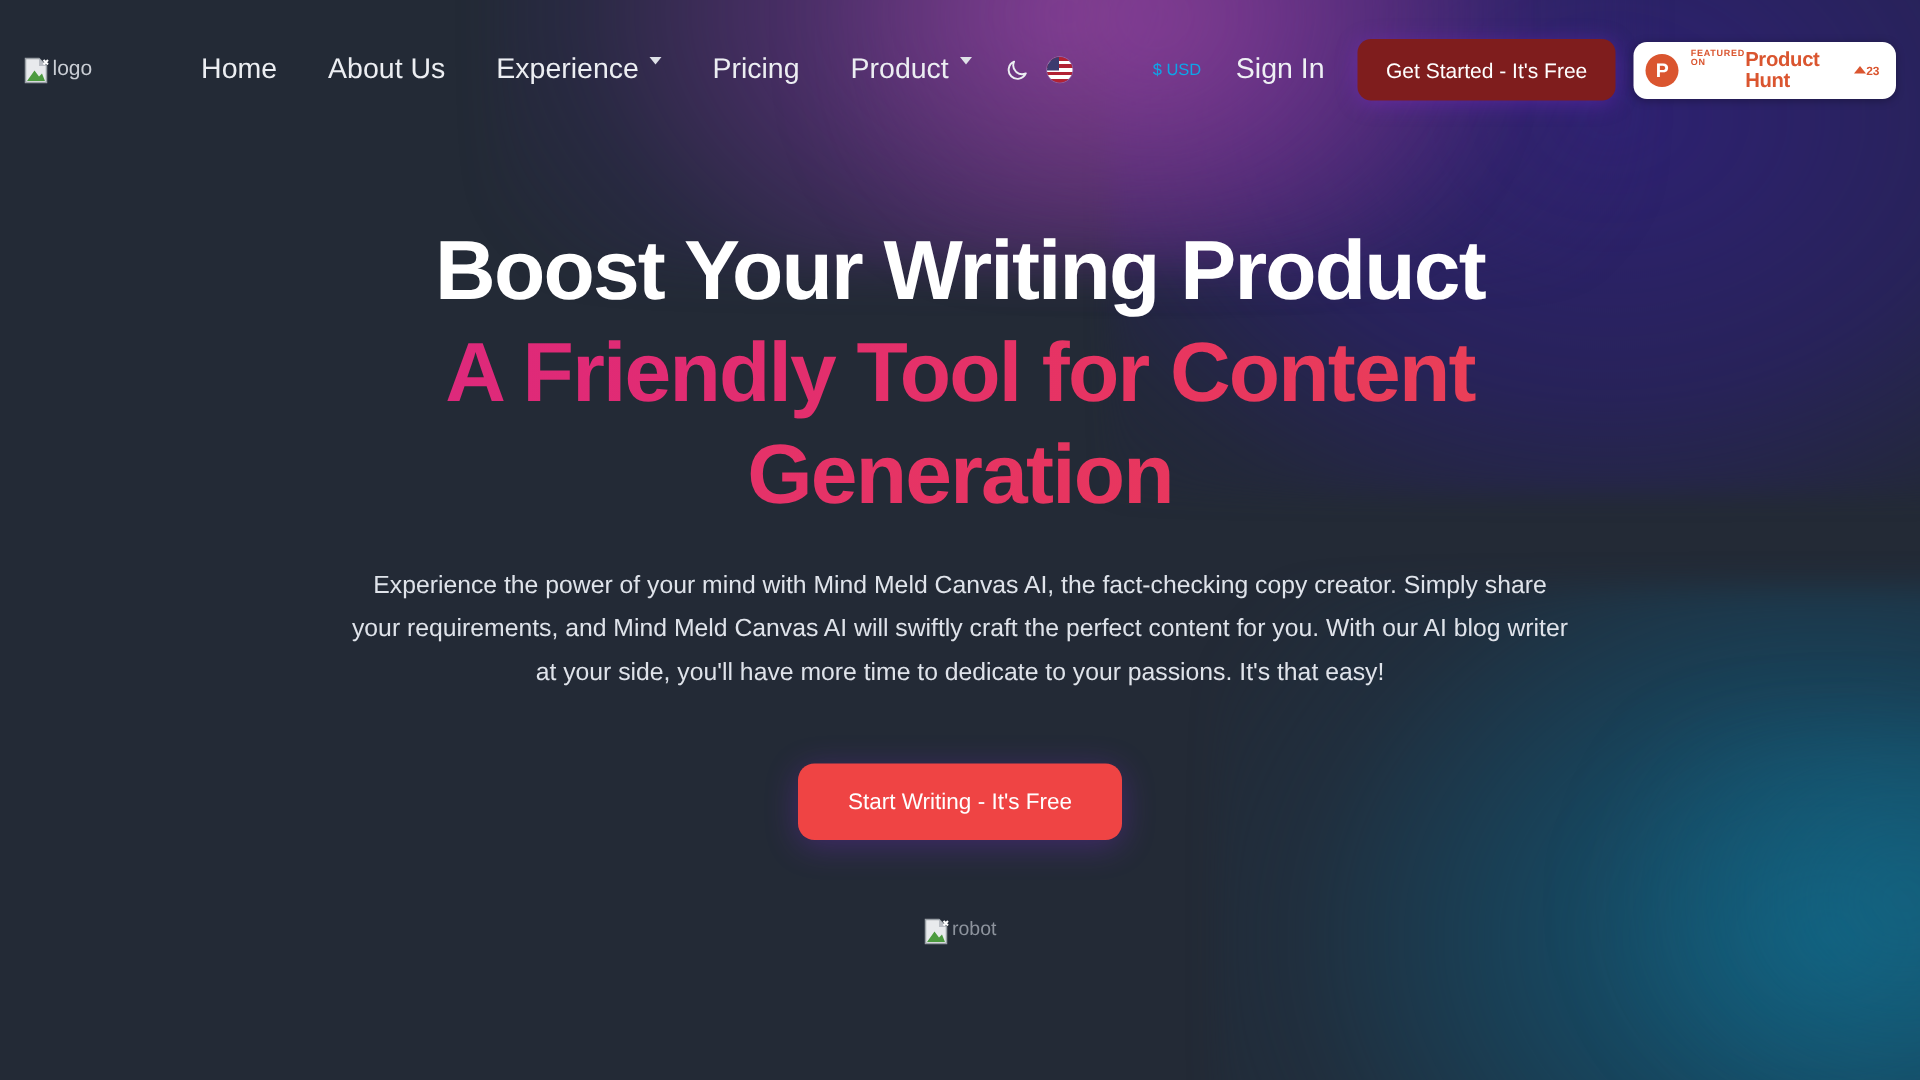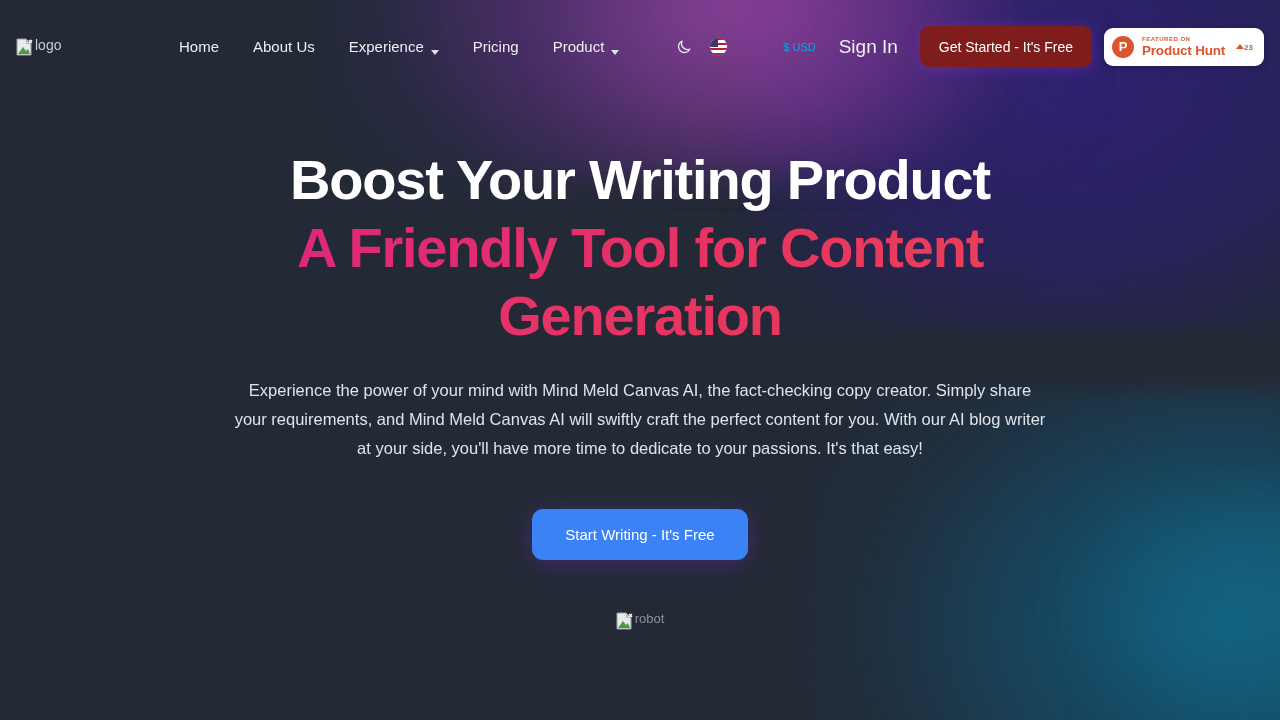--- a/index.html
+++ b/index.html
@@ -46,22 +46,22 @@
   .logo-wrap { display:flex; align-items:center; width:146px; }
   .broken-img {
     display:inline-flex; align-items:flex-start; gap:2px;
     color:#c9cdd4; font-size:14px; line-height:1;
   }
   .broken-icon {
     width:17px; height:18px; flex:0 0 auto; display:block;
   }
   .nav { display:flex; align-items:center; gap:0; }
   .nav-item {
-    display:flex; align-items:flex-end; gap:7px;
-    color:#eceef2; font-size:15px; font-weight:400;
+    display:flex; align-items:flex-start; gap:7px;
+    color:#eceef2; font-size:19px; font-weight:400;
     padding:0 17px; cursor:pointer; white-space:nowrap;
   }
   .caret {
     width:0; height:0; border-left:4.5px solid transparent;
     border-right:4.5px solid transparent; border-top:5px solid #dfe2e8;
     margin-top:2px;
   }
   .spacer { flex:1; }
   .right-cluster { display:flex; align-items:center; gap:0; }
   .icon-btn {
@@ -97,21 +97,21 @@
     background:#ffffff; border-radius:9px; height:38px;
     padding:0 11px 0 8px; margin-left:12px; cursor:pointer;
     box-shadow:0 1px 6px rgba(0,0,0,.28);
   }
   .ph-logo {
     width:22px; height:22px; border-radius:50%; background:#da552f;
     display:flex; align-items:center; justify-content:center;
     color:#ffffff; font-weight:bold; font-size:13px; flex:0 0 auto;
     font-family:"Liberation Sans", sans-serif;
   }
-  .ph-text { display:flex; flex-direction:column; justify-content:center; line-height:1; }
+  .ph-text { display:flex; flex-direction:row; justify-content:center; line-height:1; }
   .ph-featured { font-size:6px; color:#da552f; letter-spacing:.5px; font-weight:bold; margin-bottom:2px; }
   .ph-name { font-size:13.5px; color:#da552f; font-weight:bold; letter-spacing:-.2px; }
   .ph-vote { display:flex; flex-direction:row; align-items:center; justify-content:center; margin-left:3px; }
   .ph-arrow { width:0; height:0; border-left:4px solid transparent; border-right:4px solid transparent; border-bottom:5px solid #da552f; }
   .ph-count { font-size:8px; color:#da552f; font-weight:bold; margin-top:2px; }
 
   
   .hero {
     position:relative; z-index:4;
     text-align:center; padding-top:53px;
@@ -131,21 +131,21 @@
     background:linear-gradient(90deg,#e02a80 0%, #e73560 55%, #ea4050 100%);
     -webkit-background-clip:text; background-clip:text;
     -webkit-text-fill-color:transparent; color:transparent;
   }
   .hero-sub {
     margin:26px auto 0; width:812px;
     color:#dfe3ea; font-size:16.5px; line-height:29px; font-weight:400;
   }
   .hero-cta-wrap { margin-top:46px; display:flex; justify-content:center; }
   .hero-cta {
-    background:#3b82f6; color:#ffffff; font-size:15px;
+    background:#ef4444; color:#ffffff; font-size:15px;
     border:none; border-radius:11px; height:51px; padding:4px 33px;
     cursor:pointer; white-space:nowrap;
     box-shadow:0 4px 22px rgba(139,42,232,.30);
   }
   .robot-wrap { margin-top:52px; display:flex; justify-content:center; }
   .robot-broken { color:#8d939d; font-size:13px; }
 </style>
 </head>
 <body>
 

